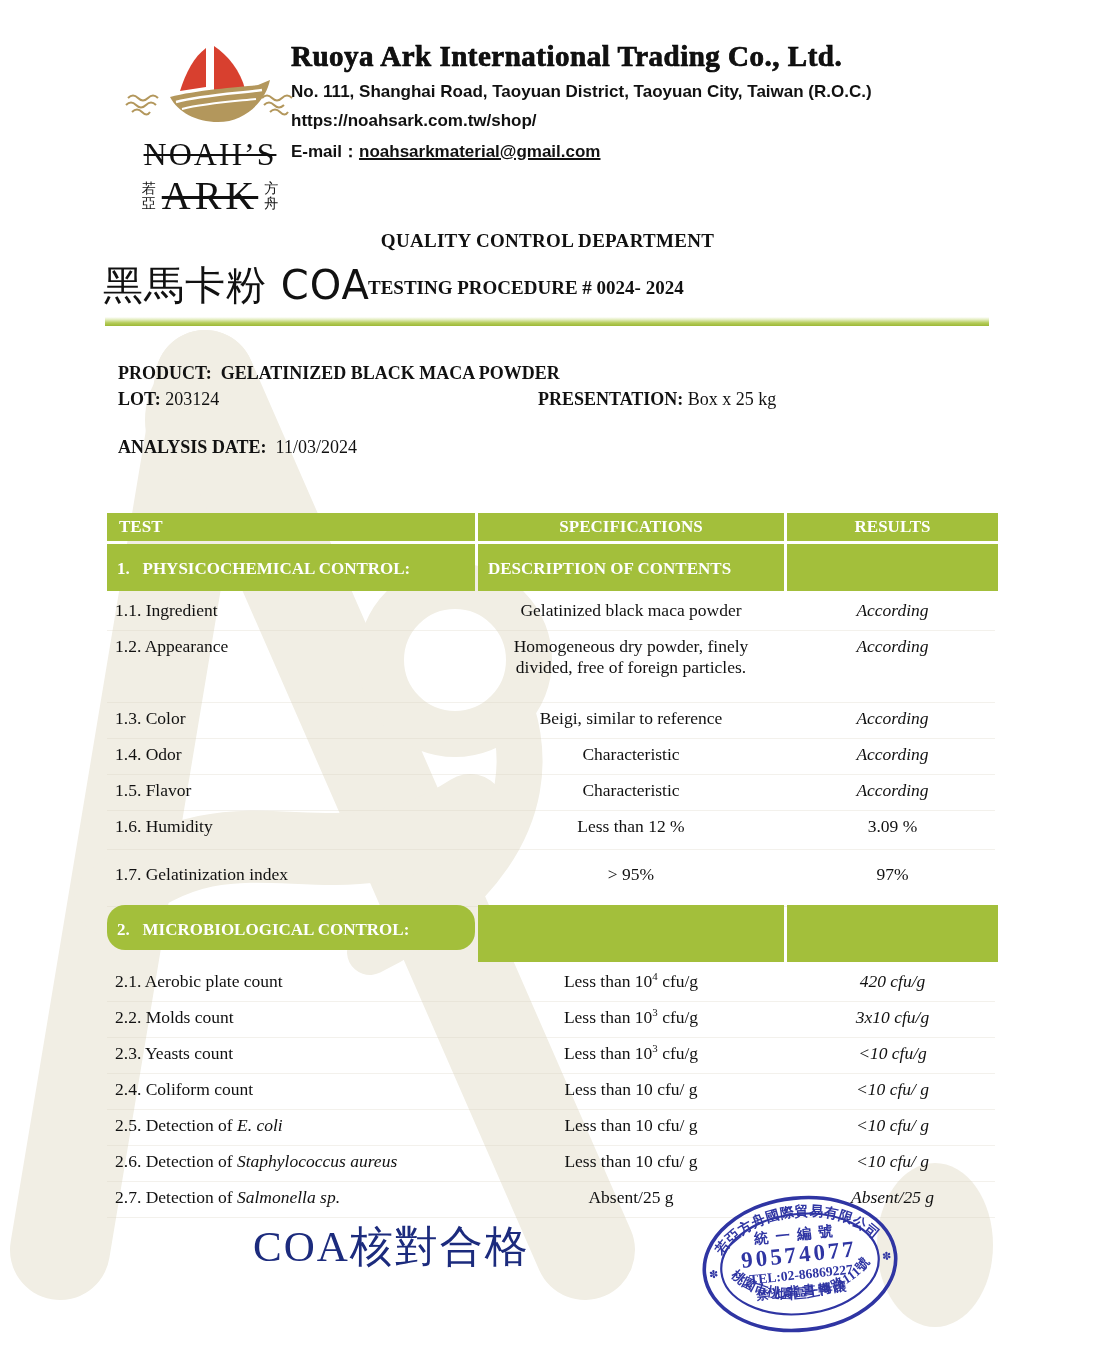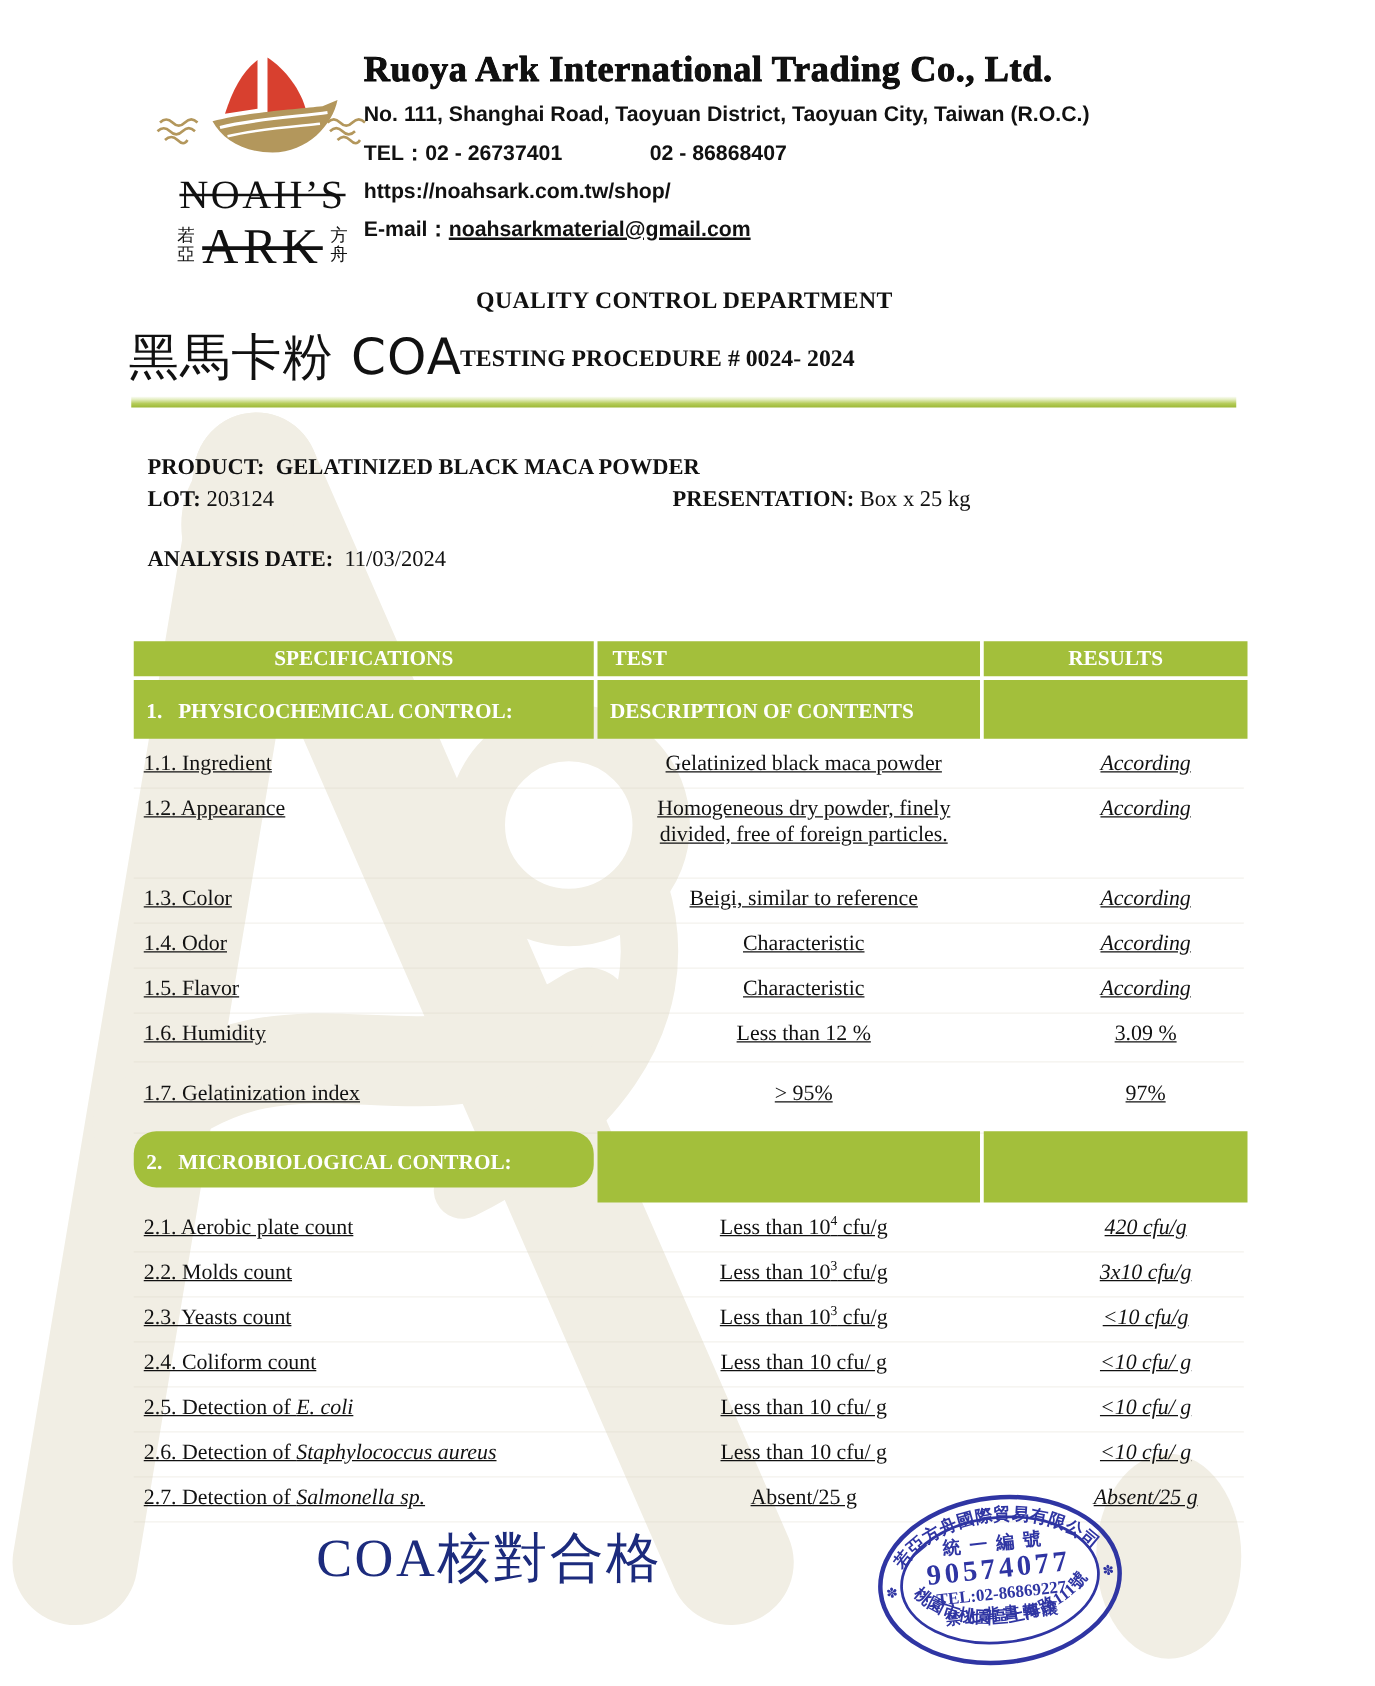--- a/index.html
+++ b/index.html
@@ -42,22 +42,22 @@
   .t1 { top:513px; } .t2 { top:905px; }
   .ghead { display:grid; grid-template-columns:368px 306px 211px; column-gap:3px; row-gap:3px; }
   .gcell { background:#a3bf3b; color:#fff; font-weight:bold; font-size:17px; }
   .gc-test { padding-left:12px; line-height:28px; height:28px; }
   .gc-mid { text-align:center; line-height:28px; height:28px; }
   .gc-res { text-align:center; line-height:28px; height:28px; }
   .gc-sec { height:47px; padding-left:10px; padding-top:15px; box-sizing:border-box; }
   .t2 .gc-sec1 { height:45px;border-radius:18px; }
   .t2 .gc-empty { height:57px; }
   .tbody { margin-top:4px; }
-  .trow { display:grid; grid-template-columns:368px 306px 211px; column-gap:15px;
-          min-height:35px; align-items:start; border-bottom:1px solid rgba(214,209,192,0.30);text-decoration:underline; }
+  .trow { display:grid; grid-template-columns:368px 306px 211px; column-gap:3px;
+          min-height:35px; align-items:start; border-bottom:1px solid rgba(214,209,192,0.30); }
   .cell { font-size:17.5px; padding-top:5px; padding-bottom:3px; }
   .c-test { padding-left:8px; }
   .c-spec { text-align:center; padding-left:20px; padding-right:20px; }
   .c-result { text-align:center; }
   .c-result.it { font-style:italic; }
   sup { font-size:62%; line-height:0; }
   .t1 .tbody .trow:nth-child(2) { min-height:71px; }
   .t1 .tbody .trow:nth-child(6) { min-height:38px; }
   .t1 .tbody .trow:nth-child(7) { min-height:47px; padding-top:9px; }
   
@@ -105,23 +105,20 @@
 亞</span>
       <span class="brand2">ARK</span>
       <span class="cjk-stack">方
 舟</span>
     </div>
   </div>
 
   <div class="header-info">
     <div class="company-name">Ruoya Ark International Trading Co., Ltd.</div>
     <div class="hline">No. 111, Shanghai Road, Taoyuan District, Taoyuan City, Taiwan (R.O.C.)</div>
-    <div class="hline">
-      <span>TEL</span><span>：</span><span>02 - 26737401</span><span class="gap"></span><span>02 - 86868407</span>
-    </div>
     <div class="hline">https://noahsark.com.tw/shop/</div>
     <div class="hline">
       <span>E-mail</span><span>：</span><span class="email-link">noahsarkmaterial@gmail.com</span>
     </div>
   </div>
 
   <div class="dept-title">QUALITY CONTROL DEPARTMENT</div>
   <div class="cn-title">黑馬卡粉 COA</div>
   <div class="procedure">TESTING PROCEDURE # 0024- 2024</div>
   <div class="green-line"></div>
@@ -140,22 +137,22 @@
       </span>
     </div>
     <div class="row analysis-row">
       <span class="lbl">ANALYSIS DATE:</span>&nbsp;
       <span>11/03/2024</span>
     </div>
   </div>
 
   <div class="tbl t1">
     <div class="ghead">
+      <div class="gcell gc-test">TEST</div>
       <div class="gcell gc-mid">SPECIFICATIONS</div>
-      <div class="gcell gc-test">TEST</div>
       <div class="gcell gc-res">RESULTS</div>
       <div class="gcell gc-sec">
         <span>1.</span>&nbsp;&nbsp;&nbsp;<span>PHYSICOCHEMICAL CONTROL:</span>
       </div>
       <div class="gcell gc-sec">DESCRIPTION OF CONTENTS</div>
       <div class="gcell gc-sec"></div>
     </div>
     <div class="tbody">
         <div class="trow">
           <div class="cell c-test">1.1. Ingredient</div>

